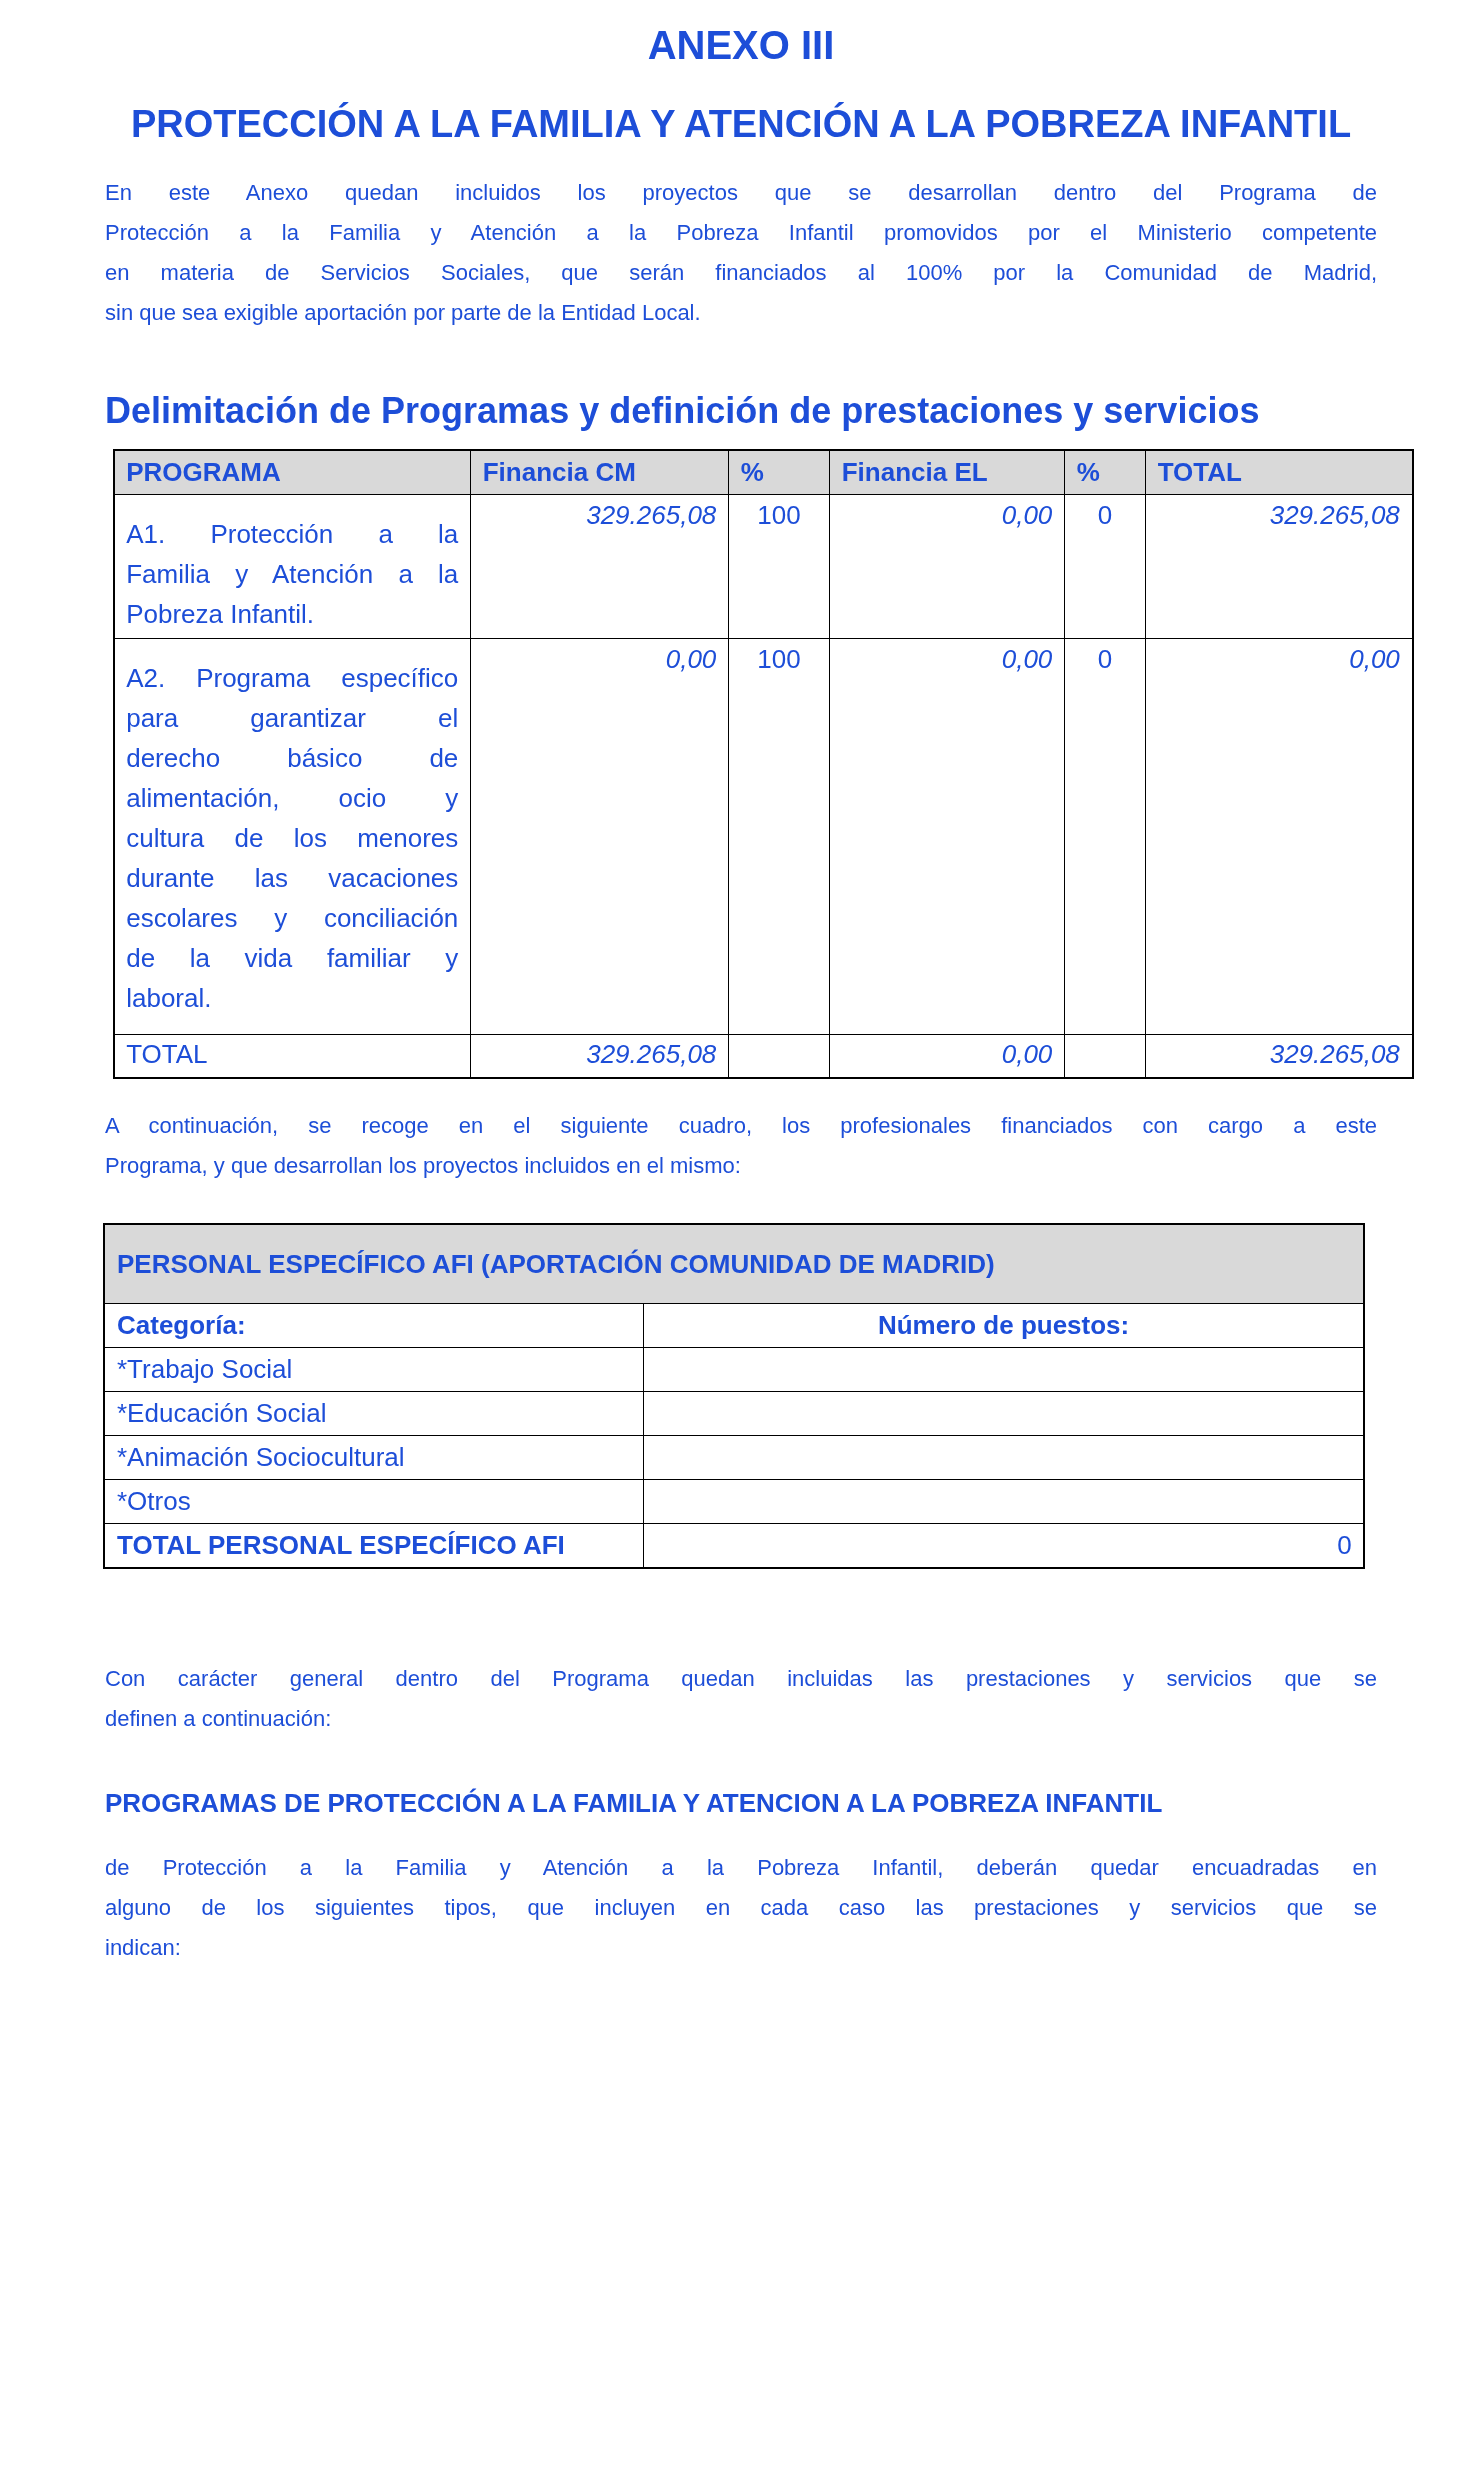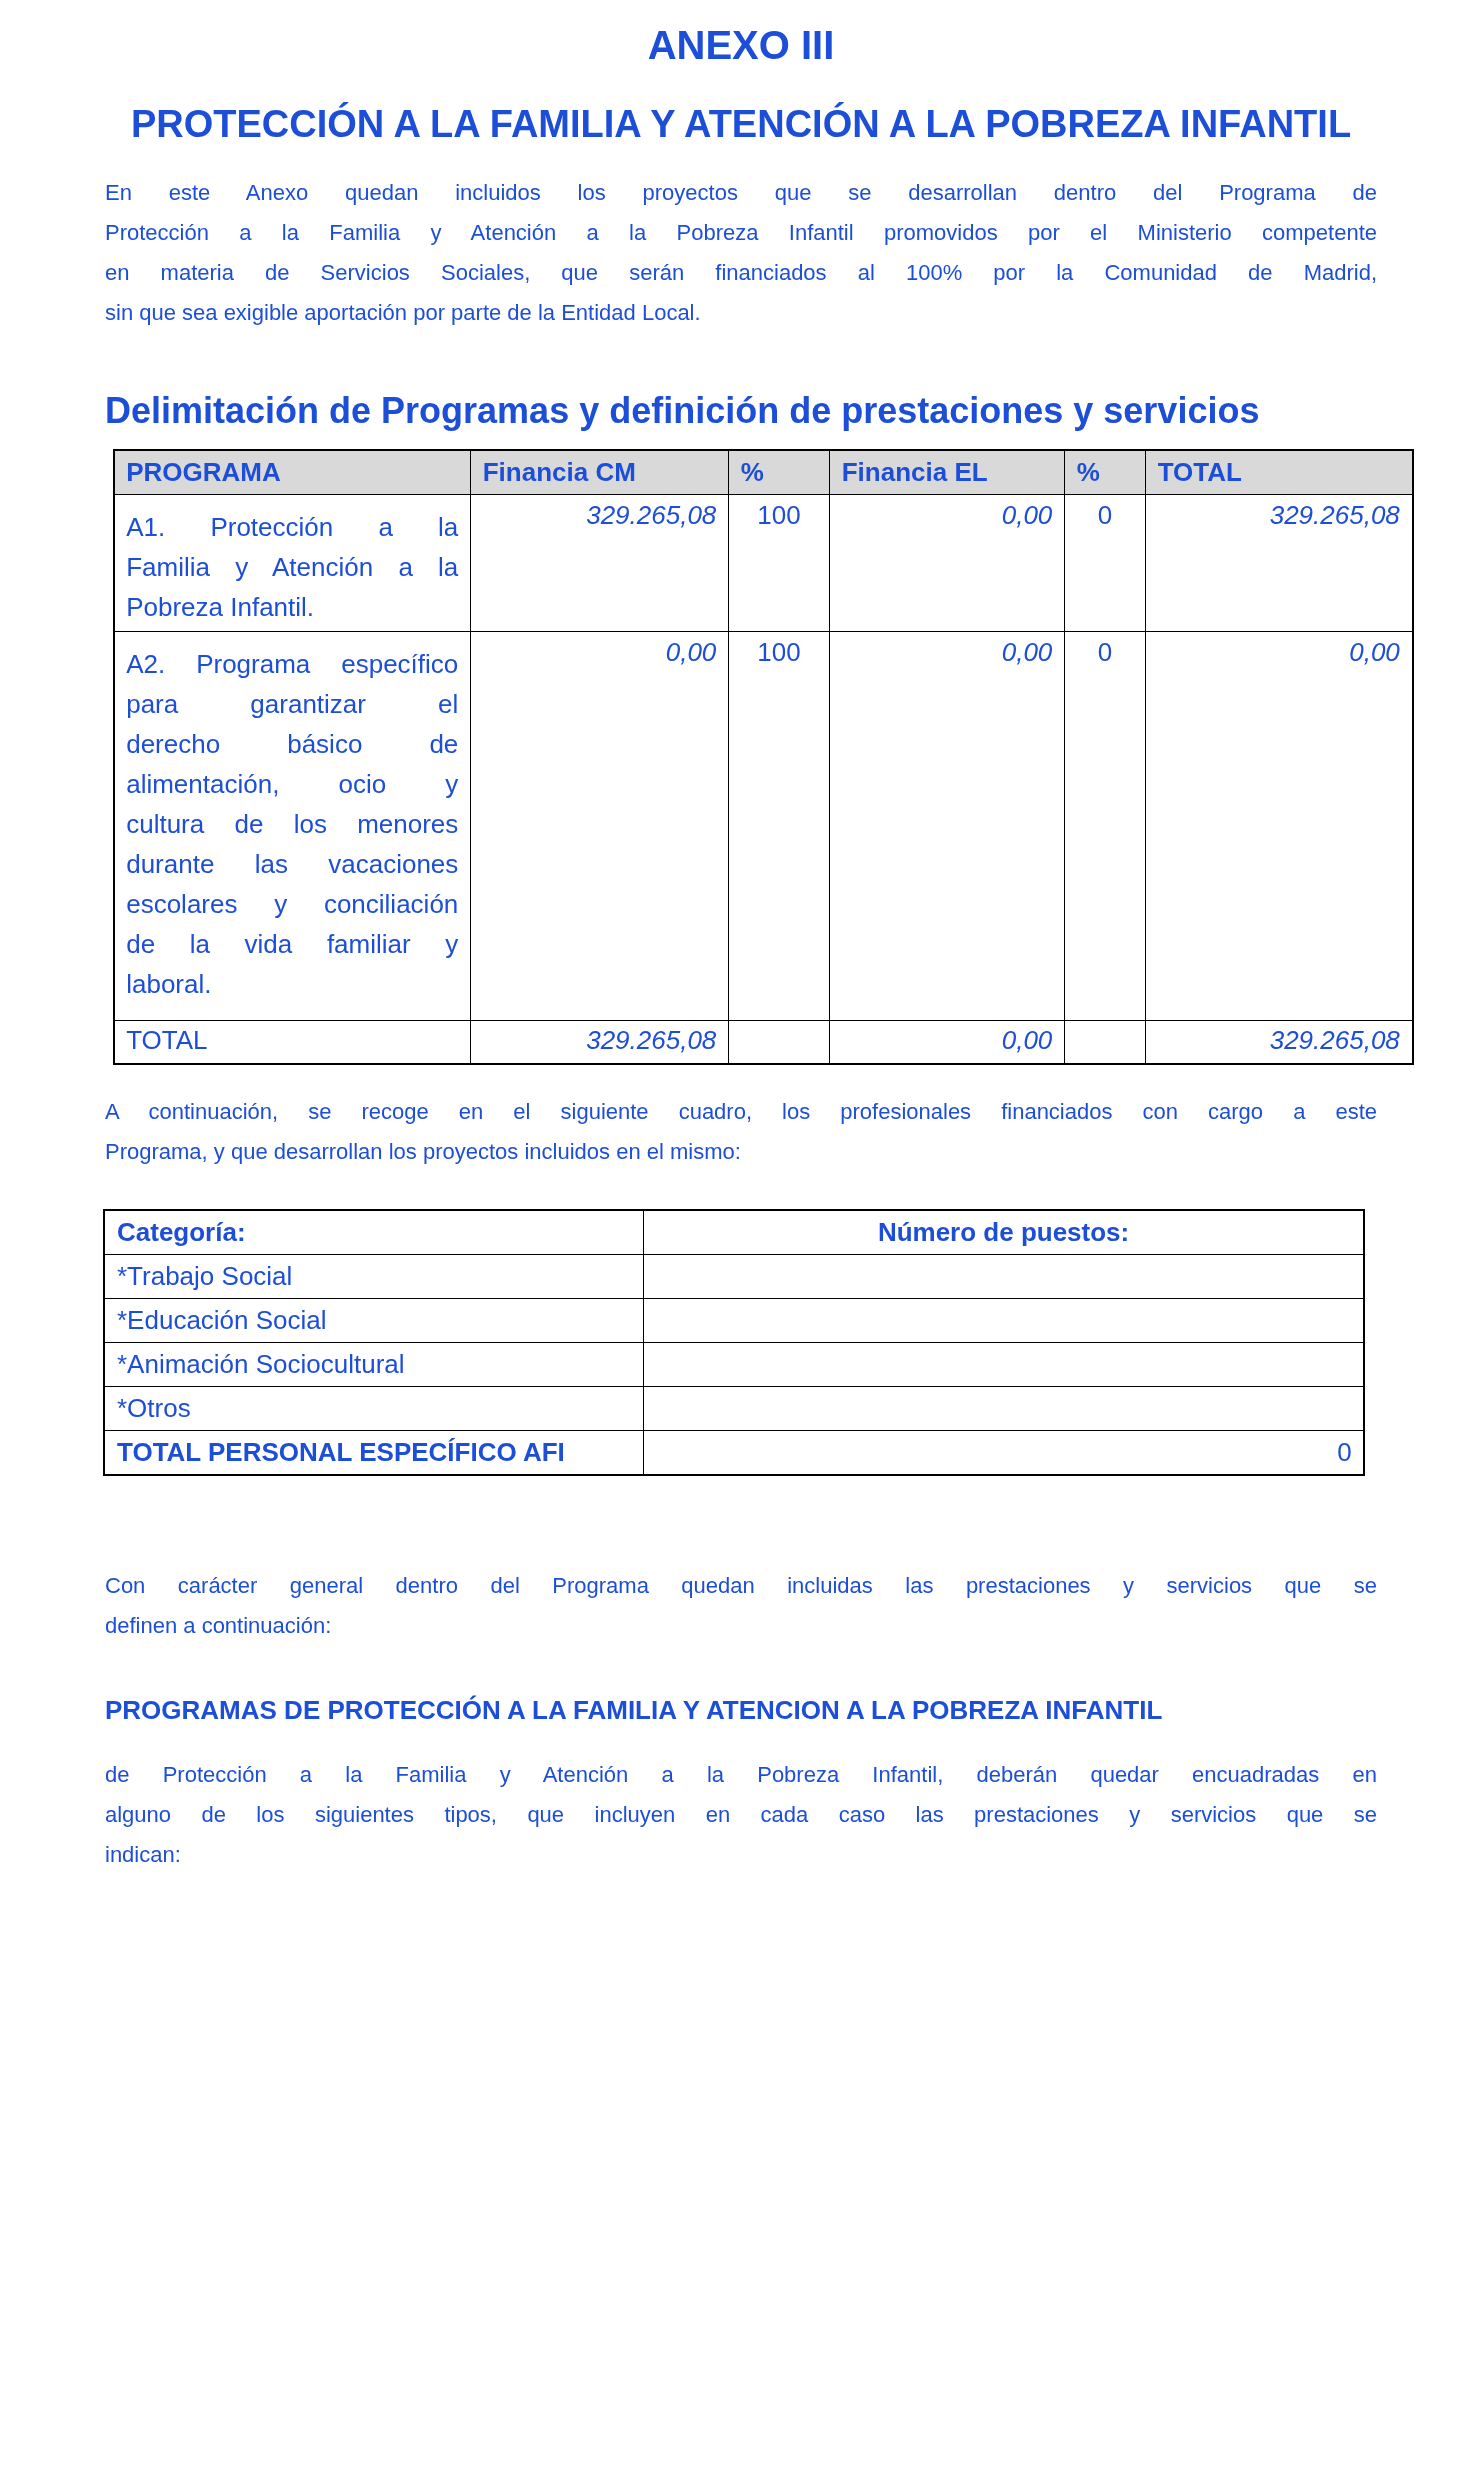--- a/index.html
+++ b/index.html
@@ -48,21 +48,21 @@
   .t1 th, .t1 td {
     border:1.7px solid #000; padding:0 11.7px;
     font-size:26px; line-height:40px; vertical-align:top;
     overflow:hidden;
   }
   .t1 thead th {
     background:var(--hdr-bg, #d9d9d9);
     font-weight:bold; text-align:left;
     height:43px; line-height:43px; vertical-align:middle;
   }
-  .t1 td.name-cell { padding-top:12px; }
+  .t1 td.name-cell { padding-top:19px; }
   .t1 tr.row-a1 td { height:124px; }
   .t1 tr.row-a2 td { height:376px; }
   .t1 tr.row-total td { height:42px; line-height:38px; }
   .cell-lines .cline { text-align:justify; text-align-last:justify; }
   .cell-lines .cline.last { text-align-last:left; }
   .num { text-align:right;font-style:italic; }
   .pct { text-align:center; }
 
   
   .t2 { width:1260px; margin:37px 0 0 -1.7px; border:2.5px solid #000; }
@@ -165,20 +165,23 @@
       <div class="line">A continuación, se recoge en el siguiente cuadro, los profesionales financiados con cargo a este</div>
       <div class="line last">Programa, y que desarrollan los proyectos incluidos en el mismo:</div>
     </div>
 
     <table class="t2">
       <colgroup>
         <col style="width:539px">
           <col style="width:721px">
       </colgroup>
       <tbody>
+        <tr>
+          <td class="title-cell" colspan="2">PERSONAL ESPECÍFICO AFI (APORTACIÓN COMUNIDAD DE MADRID)</td>
+        </tr>
         <tr class="hdr-row">
           <th class="cat-h">Categoría:</th>
           <th class="pos-h">Número de puestos:</th>
         </tr>
         <tr>
           <td class="cat">*Trabajo Social</td>
           <td class="pos"></td>
         </tr>
         <tr>
           <td class="cat">*Educación Social</td>

